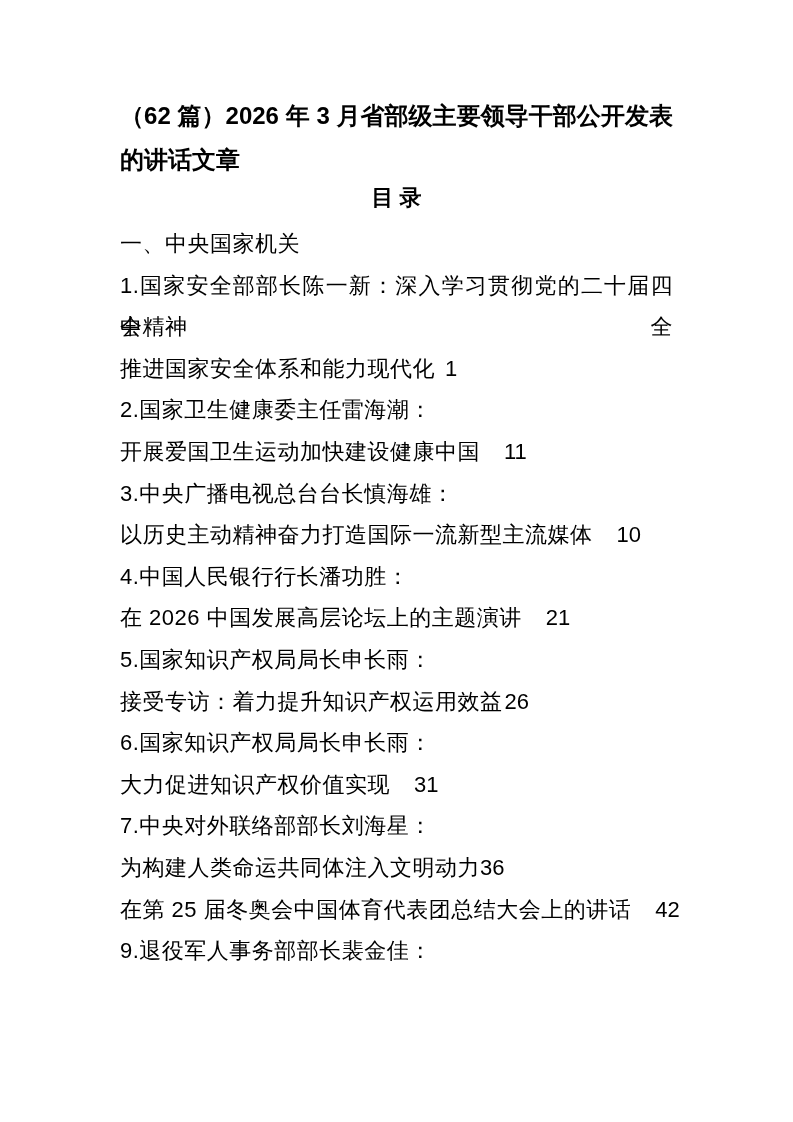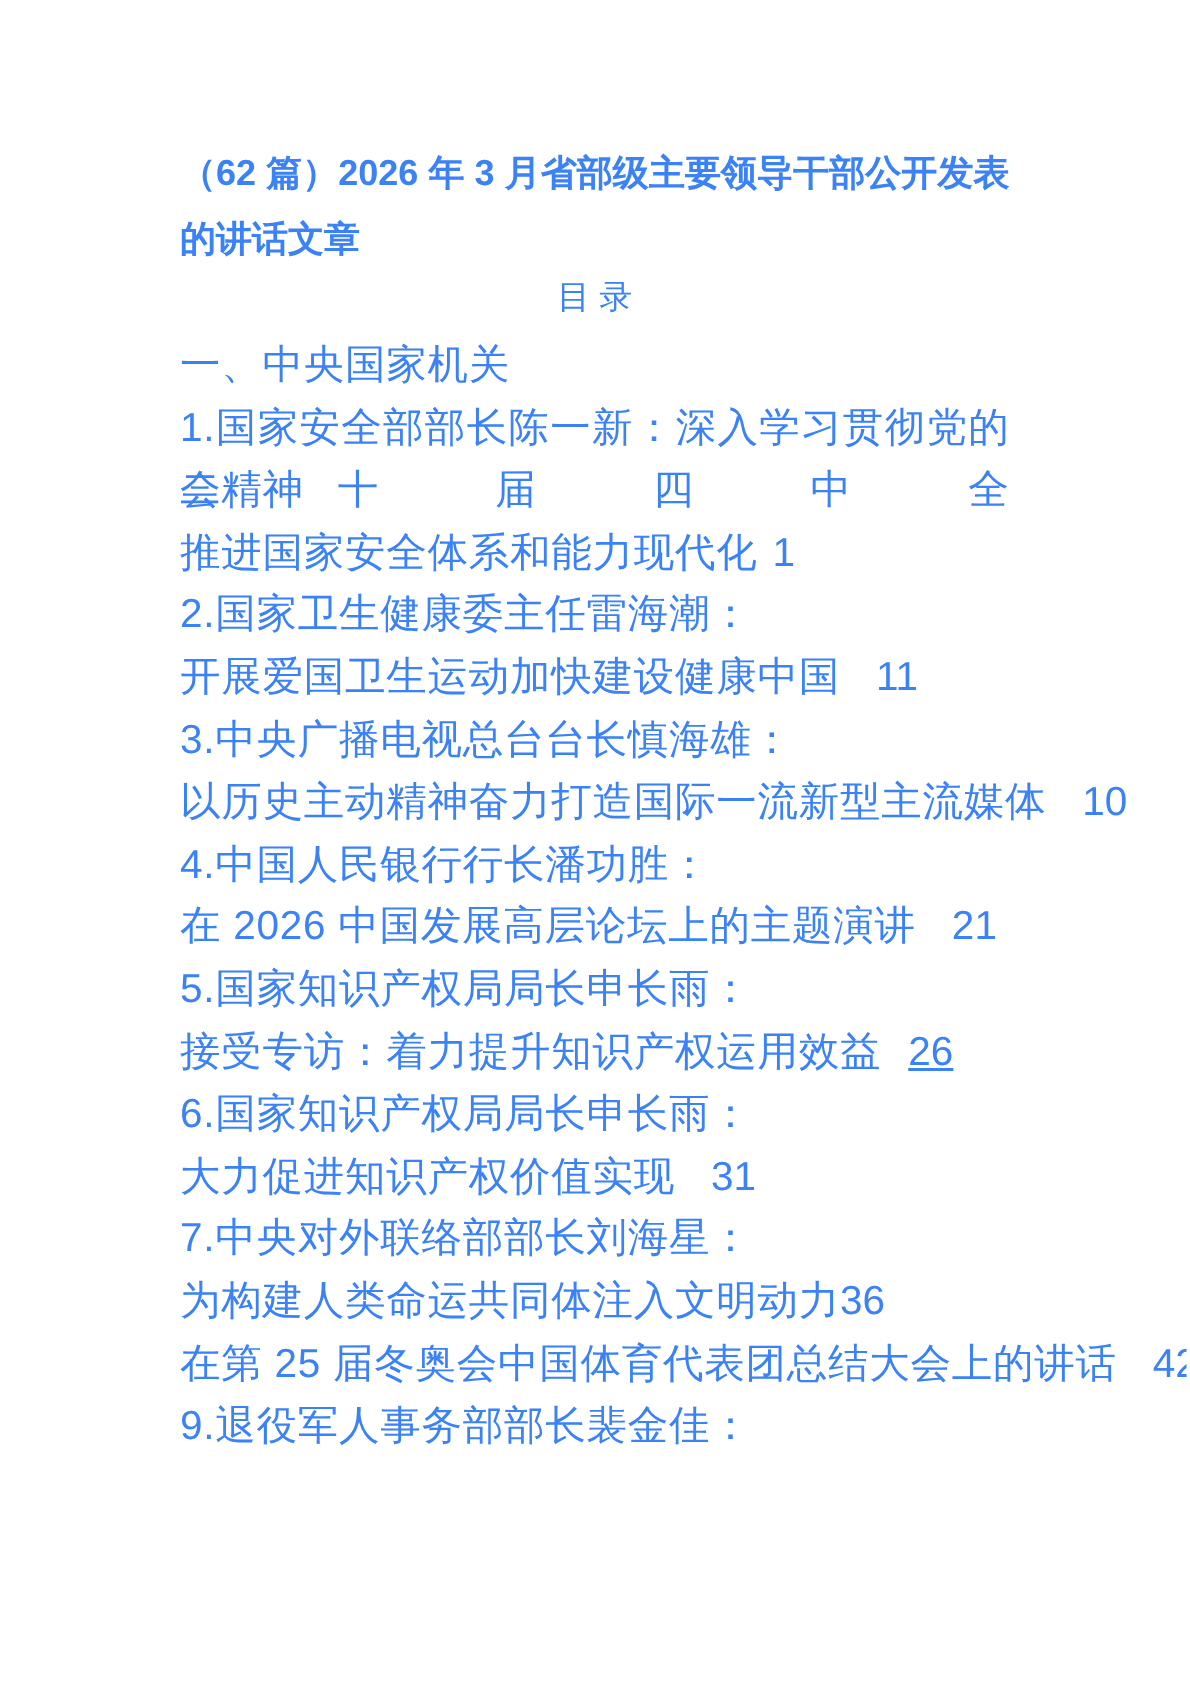--- a/index.html
+++ b/index.html
@@ -5,21 +5,21 @@
   html, body {
     margin: 0;
     padding: 0;
     background: #ffffff;
   }
   .doc-page {
     position: relative;
     width: 791px;
     height: 1122px;
     background: #ffffff;
-    color: #3b82f6;
+    color: #000000;
     font-family: "Liberation Sans", "DejaVu Sans", sans-serif;
     overflow: hidden;
   }
   .doc-title {
     position: absolute;
     left: 120px;
     top: 94px;
     width: 553px;
     font-size: 24px;
     font-weight: bold;
@@ -32,46 +32,46 @@
   }
   .doc-title .title-line-2 {
     text-align: left;
   }
   .toc-heading {
     position: absolute;
     left: 120px;
     top: 184px;
     width: 553px;
     font-size: 22px;
-    font-weight: normal;
+    font-weight: bold;
     line-height: 28px;
     text-align: center;
   }
   .toc-body {
     position: absolute;
     left: 120px;
     top: 223px;
     width: 553px;
-    font-size: 27px;
+    font-size: 22px;
     line-height: 41.6px;
     letter-spacing: 0.5px;
   }
   .toc-line {
     height: 41.6px;
     white-space: nowrap;
   }
   .toc-line.stretch {
     white-space: normal;
     text-align: justify;
     text-align-last: justify;
   }
   .pg {
     letter-spacing: 0;
   }
-  .gap-0  { margin-left: 18px; text-decoration: underline; }
+  .gap-0  { margin-left: 2px; }
   .gap-sm { margin-left: 10px; }
   .gap-md { margin-left: 24px; }
   .gap-lg { }
 </style>
 </head>
 <body>
 
 <div class="doc-page">
 
   <div class="doc-title">

